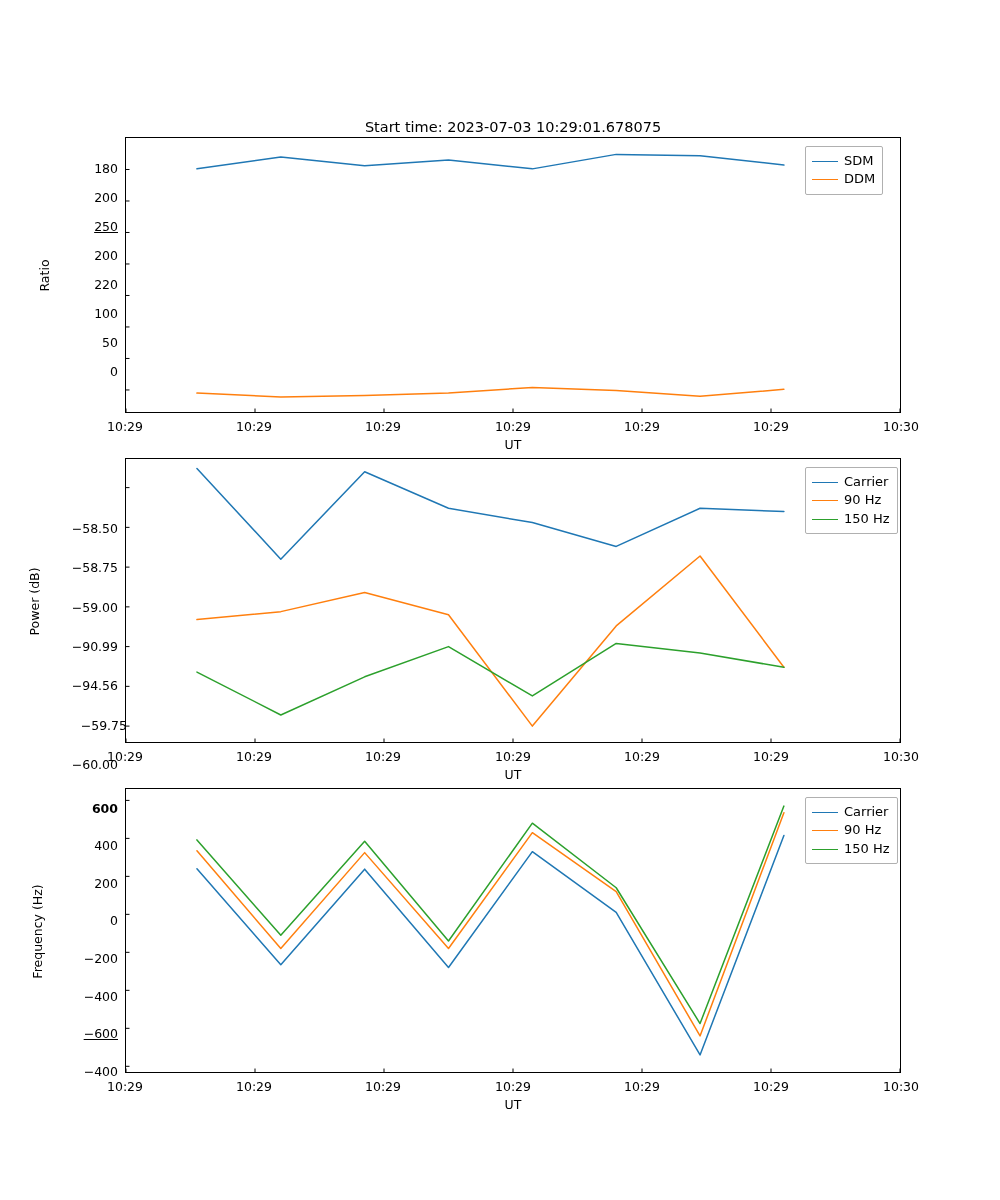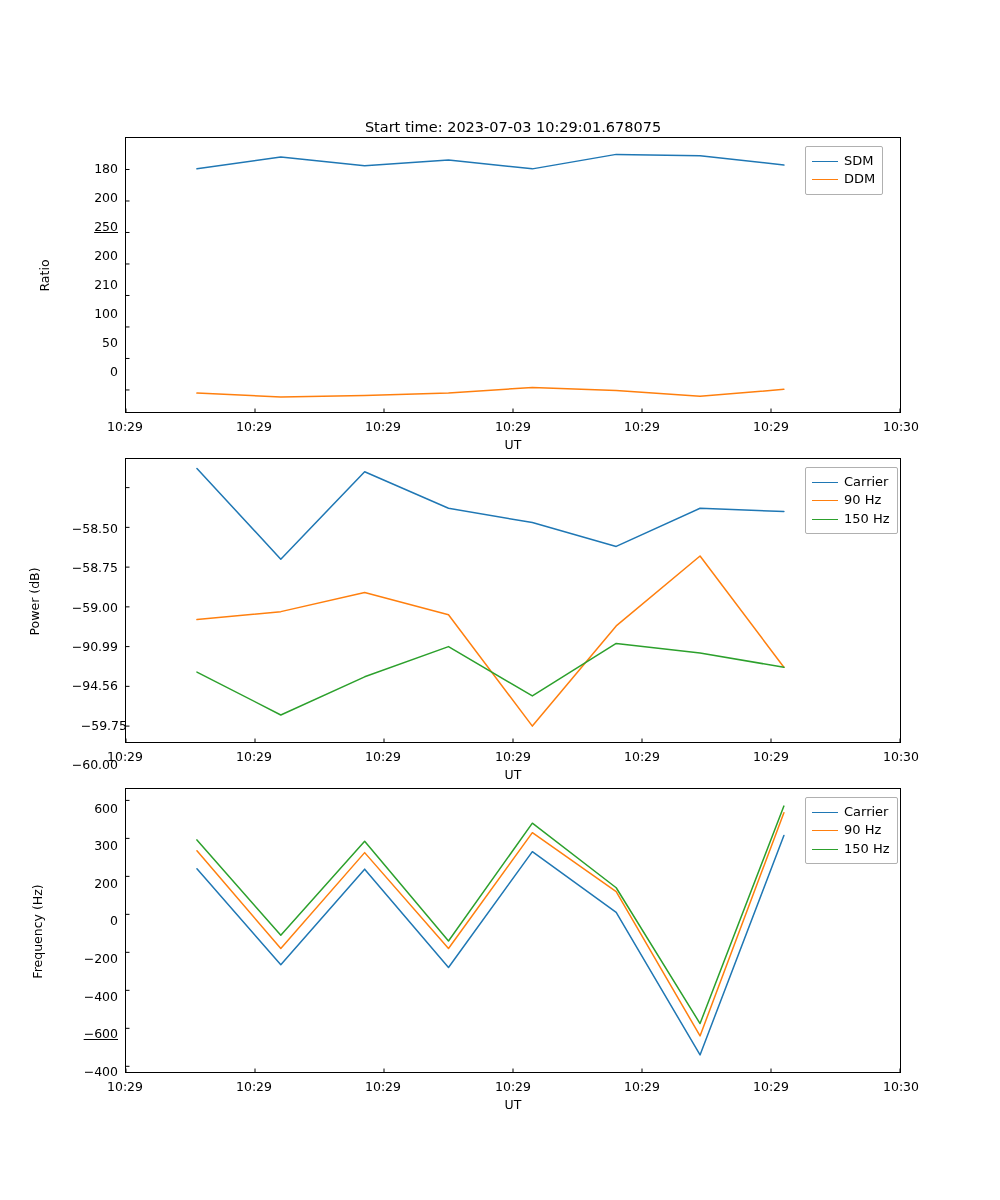--- a/index.html
+++ b/index.html
@@ -122,21 +122,21 @@
           <polyline points="71.13,31.09 155.20,19.03 239.27,27.92 323.33,22.21 407.40,31.09 491.47,16.50 575.53,17.77 659.60,27.28" fill="none" stroke="#1f77b4" stroke-width="1.5" stroke-linejoin="round" stroke-linecap="round" vector-effect="non-scaling-stroke"></polyline>
           <polyline points="71.13,256.97 155.20,260.77 239.27,259.50 323.33,256.97 407.40,251.26 491.47,254.43 575.53,260.14 659.60,253.16" fill="none" stroke="#ff7f0e" stroke-width="1.5" stroke-linejoin="round" stroke-linecap="round" vector-effect="non-scaling-stroke"></polyline>
         </svg>
     </div>
   </div>
 
   <div class="ticklabel ytick" style="left:60px; top:161px; width:58px;">180</div>
   <div class="ticklabel ytick" style="left:60px; top:190px; width:58px;">200</div>
   <div class="ticklabel ytick" style="left:60px; top:219px; width:58px;text-decoration:underline;">250</div>
   <div class="ticklabel ytick" style="left:60px; top:248px; width:58px;">200</div>
-  <div class="ticklabel ytick" style="left:60px; top:277px; width:58px;">210</div>
+  <div class="ticklabel ytick" style="left:60px; top:277px; width:58px;">220</div>
   <div class="ticklabel ytick" style="left:60px; top:306px; width:58px;">100</div>
   <div class="ticklabel ytick" style="left:60px; top:335px; width:58px;">50</div>
   <div class="ticklabel ytick" style="left:60px; top:364px; width:58px;">0</div>
 
   <div class="ticklabel xtick" style="left:95px; top:419px; width:60px;">10:29</div>
   <div class="ticklabel xtick" style="left:224px; top:419px; width:60px;">10:29</div>
   <div class="ticklabel xtick" style="left:353px; top:419px; width:60px;">10:29</div>
   <div class="ticklabel xtick" style="left:483px; top:419px; width:60px;">10:29</div>
   <div class="ticklabel xtick" style="left:612px; top:419px; width:60px;">10:29</div>
   <div class="ticklabel xtick" style="left:741px; top:419px; width:60px;">10:29</div>
@@ -228,22 +228,22 @@
           <line y1="126.24161073825505" y2="126.24161073825505" x1="0" x2="3.5" stroke="#000" stroke-width="1"></line>
           <line y1="87.98657718120805" y2="87.98657718120805" x1="0" x2="3.5" stroke="#000" stroke-width="1"></line>
           <line y1="49.73154362416108" y2="49.73154362416108" x1="0" x2="3.5" stroke="#000" stroke-width="1"></line>
           <line y1="11.476510067114134" y2="11.476510067114134" x1="0" x2="3.5" stroke="#000" stroke-width="1"></line>
           <polyline points="71.13,80.34 155.20,176.93 239.27,80.72 323.33,179.80 407.40,63.12 491.47,124.33 575.53,267.79 659.60,46.86" fill="none" stroke="#1f77b4" stroke-width="1.5" stroke-linejoin="round" stroke-linecap="round" vector-effect="non-scaling-stroke"></polyline>
           <polyline points="71.13,62.16 155.20,160.67 239.27,64.08 323.33,160.67 407.40,43.99 491.47,103.29 575.53,248.66 659.60,23.91" fill="none" stroke="#ff7f0e" stroke-width="1.5" stroke-linejoin="round" stroke-linecap="round" vector-effect="non-scaling-stroke"></polyline>
           <polyline points="71.13,51.26 155.20,147.28 239.27,52.60 323.33,153.02 407.40,34.43 491.47,99.46 575.53,236.22 659.60,17.21" fill="none" stroke="#2ca02c" stroke-width="1.5" stroke-linejoin="round" stroke-linecap="round" vector-effect="non-scaling-stroke"></polyline>
         </svg>
     </div>
   </div>
-  <div class="ticklabel ytick" style="left:50px; top:801px; width:68px;">600</div>
-  <div class="ticklabel ytick" style="left:50px; top:838px; width:68px;">300</div>
+  <div class="ticklabel ytick" style="left:50px; top:801px; width:68px;font-weight:bold;">600</div>
+  <div class="ticklabel ytick" style="left:50px; top:838px; width:68px;">400</div>
   <div class="ticklabel ytick" style="left:50px; top:876px; width:68px;">200</div>
   <div class="ticklabel ytick" style="left:50px; top:913px; width:68px;">0</div>
   <div class="ticklabel ytick" style="left:50px; top:951px; width:68px;">−200</div>
   <div class="ticklabel ytick" style="left:50px; top:989px; width:68px;">−400</div>
   <div class="ticklabel ytick" style="left:50px; top:1026px; width:68px;text-decoration:underline;">−600</div>
   <div class="ticklabel ytick" style="left:50px; top:1064px; width:68px;">−400</div>
 
   <div class="ticklabel xtick" style="left:95px; top:1079px; width:60px;">10:29</div>
   <div class="ticklabel xtick" style="left:224px; top:1079px; width:60px;">10:29</div>
   <div class="ticklabel xtick" style="left:353px; top:1079px; width:60px;">10:29</div>

